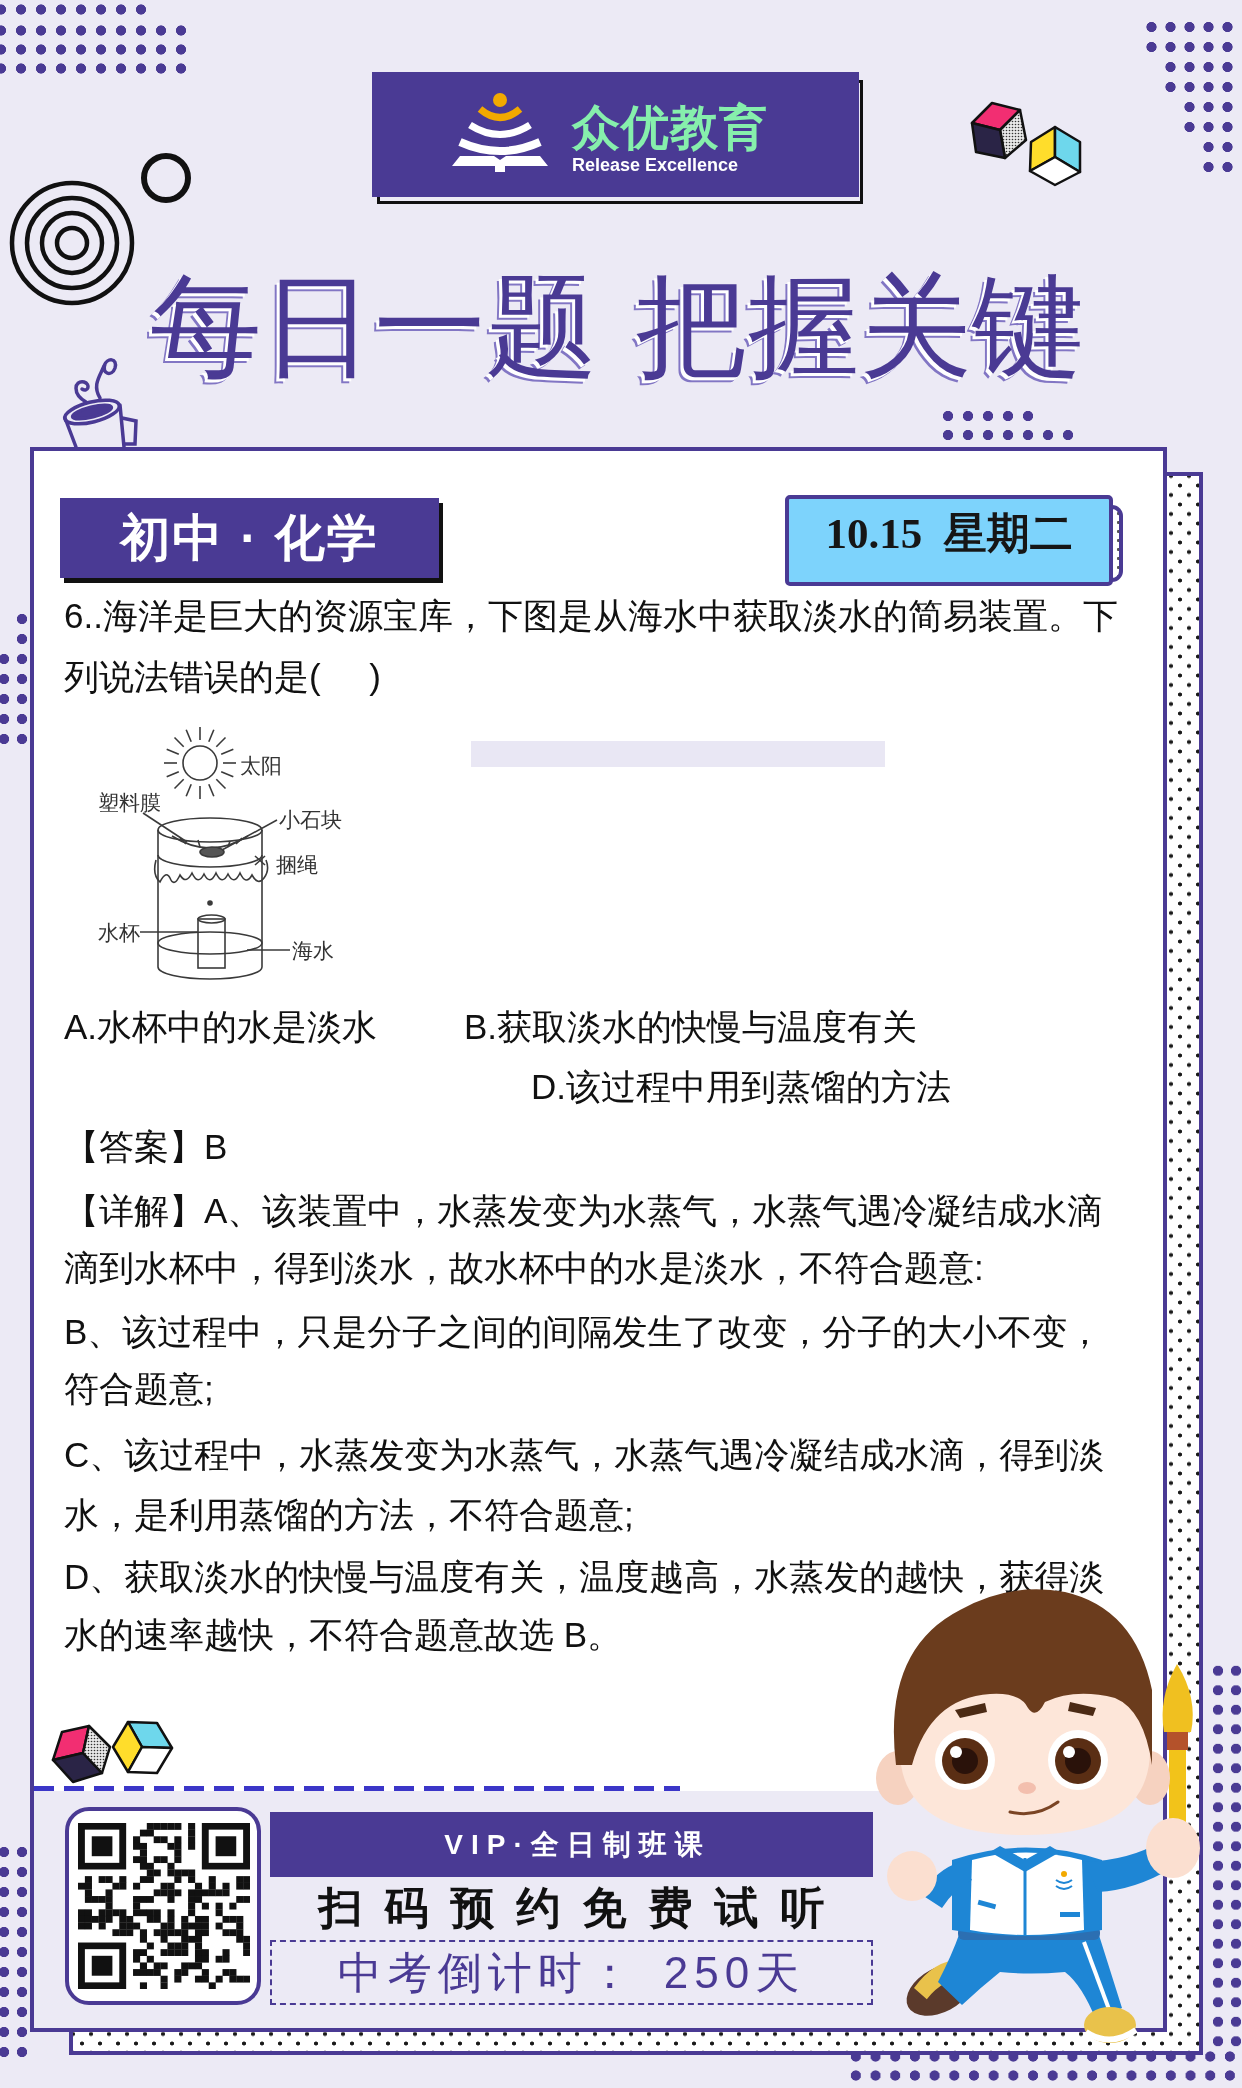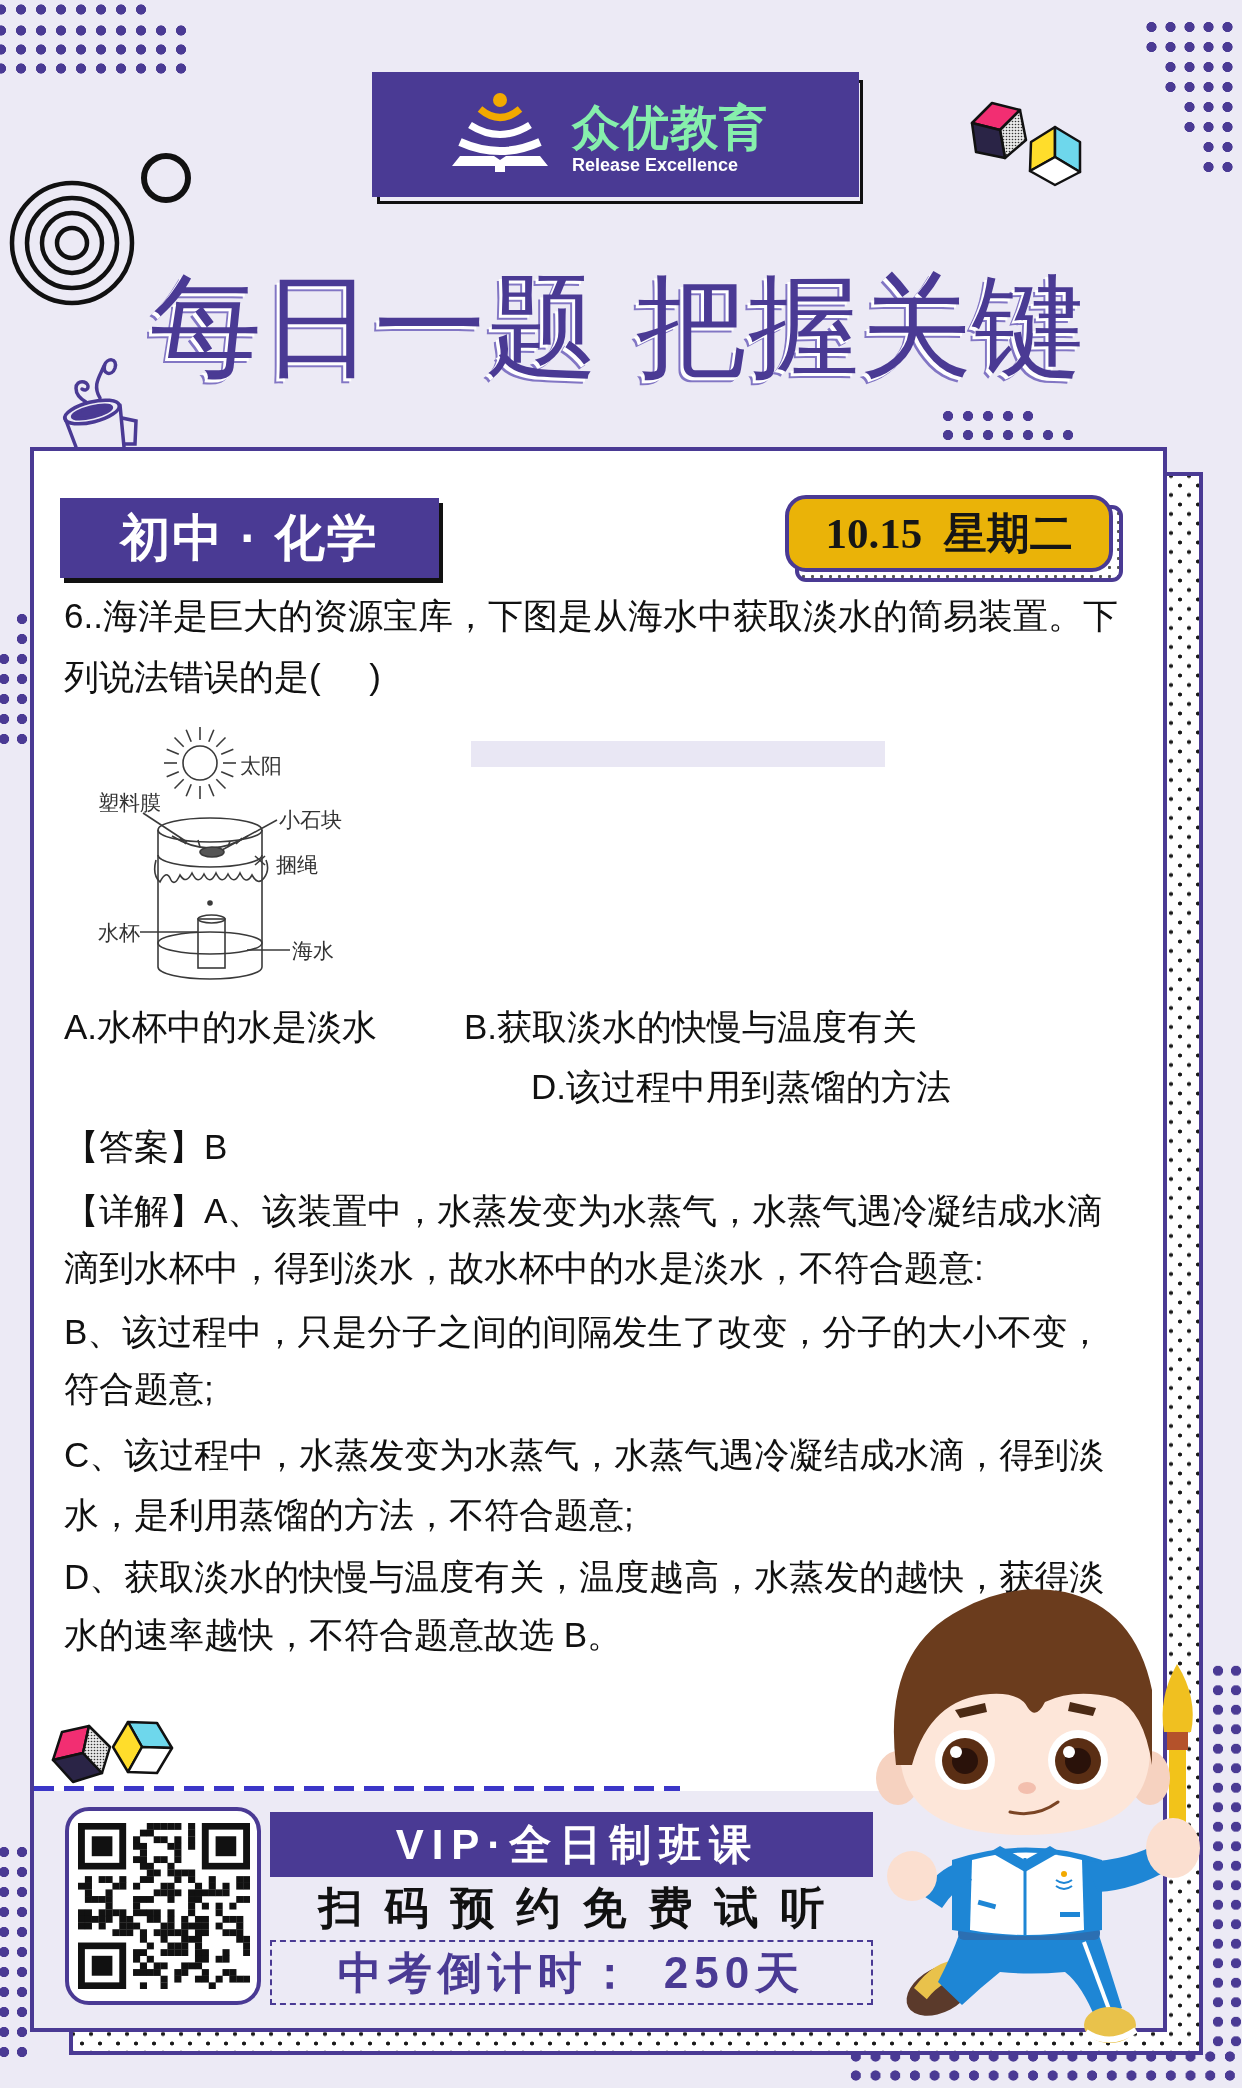--- a/index.html
+++ b/index.html
@@ -17,31 +17,31 @@
   background:radial-gradient(circle,#1a1a1a 1.7px,transparent 2.3px) 0 0/18px 19px,
              radial-gradient(circle,#1a1a1a 1.7px,transparent 2.3px) 9px 9.5px/18px 19px,#fff}
 .card{left:30px;top:447px;width:1137px;height:1585px;border:4px solid #4A3A94;background:#fff;z-index:3}
 .card-bottom{left:34px;top:1791px;width:1129px;height:237px;background:#ECEAF5;z-index:4}
 .dash-line{left:34px;top:1786px;width:646px;height:5px;z-index:5;
   background:repeating-linear-gradient(90deg,#3B36C8 0 20px,transparent 20px 30px)}
 .subject{left:60px;top:498px;width:379px;height:80px;background:#4A3A94;box-shadow:4px 5px 0 #111;z-index:5;
   color:#fff;font-size:50px;font-weight:700;line-height:80px;text-align:center;letter-spacing:2px;white-space:pre}
 .date-shadow{left:795px;top:505px;width:328px;height:77px;border:4px solid #4A3A94;border-radius:11px;z-index:5;
   background:radial-gradient(circle,#555 1.3px,transparent 1.8px) 0 0/9px 9px,#fff}
-.date-badge{left:785px;top:495px;width:328px;height:77px;border:4px solid #4A3A94;border-radius:21px;background:#eab308;z-index:6;
+.date-badge{left:785px;top:495px;width:328px;height:91px;border:4px solid #4A3A94;border-radius:5px;background:#7dd3fc;z-index:6;
   font-family:"Liberation Serif","DejaVu Serif",serif;font-weight:700;font-size:43px;line-height:69px;text-align:center;color:#161616;white-space:pre}
 .tl{position:absolute;z-index:6;font-size:35px;line-height:50px;height:50px;white-space:pre;color:#111}
 .graybar{left:471px;top:741px;width:414px;height:26px;background:#E9E7F4;z-index:5}
 .qr-box{left:65px;top:1807px;width:196px;height:198px;border:4px solid #4A3A94;border-radius:24px;background:#fff;z-index:6}
 .vip{left:270px;top:1812px;width:603px;height:65px;background:#4A3A94;color:#fff;z-index:6;
-  font-size:42px;font-weight:700;line-height:65px;text-align:center;letter-spacing:8px;padding-left:12px;white-space:pre}
+  font-size:28px;font-weight:700;line-height:65px;text-align:center;letter-spacing:8px;padding-left:12px;white-space:pre}
 .scan{left:270px;top:1882px;width:603px;height:52px;z-index:6;color:#111;
   font-size:44px;font-weight:900;line-height:52px;text-align:center;letter-spacing:22px;padding-left:22px;white-space:nowrap}
 .countdown{left:270px;top:1940px;width:603px;height:65px;border:2px dashed #4A3A94;z-index:6;color:#4A3A94;
-  font-size:44px;font-weight:700;line-height:61px;text-align:center;letter-spacing:6px;white-space:nowrap}
+  font-size:44px;font-weight:400;line-height:61px;text-align:center;letter-spacing:6px;white-space:nowrap}
 .countdown .days{margin-left:26px}
 .mascot{left:860px;top:1580px;width:382px;height:508px;z-index:10}
 </style>
 </head>
 <body>
 
 <div id="canvas">
 
   <div class="dots" style="left:-9px;top:0;width:160px;height:19px;background-size:20px 19px"></div>
   <div class="dots" style="left:-9px;top:21px;width:200px;height:57px;background-size:20px 19px"></div>

